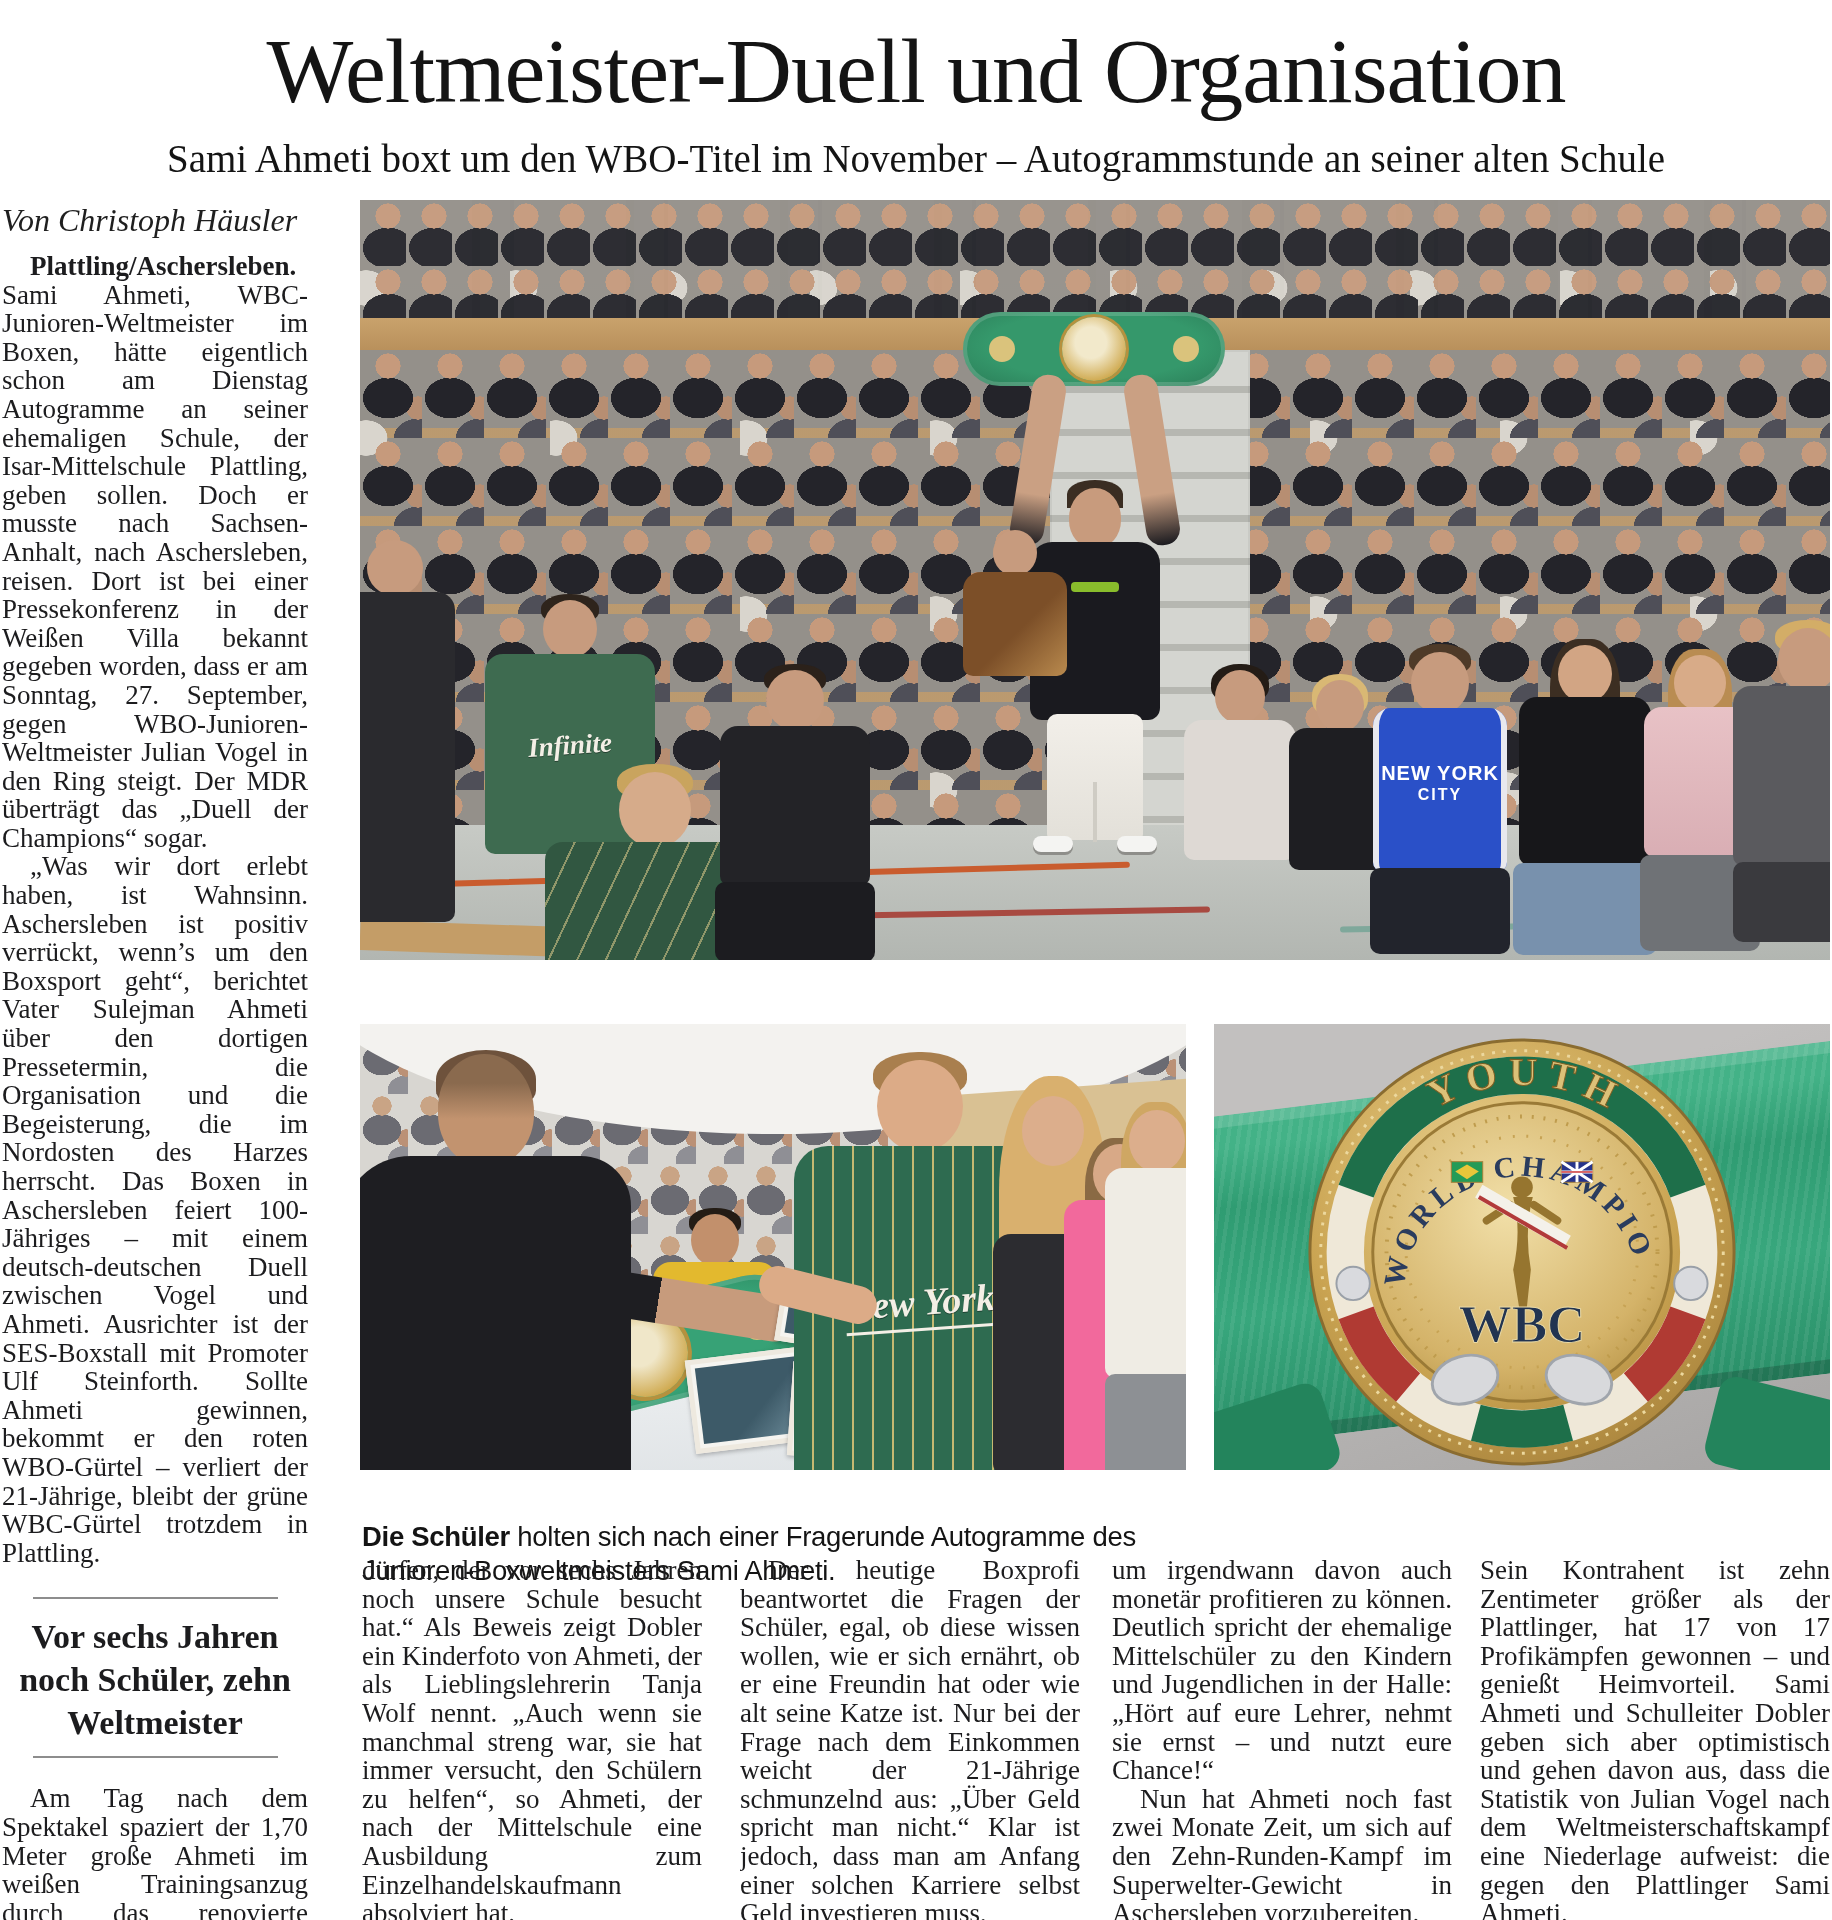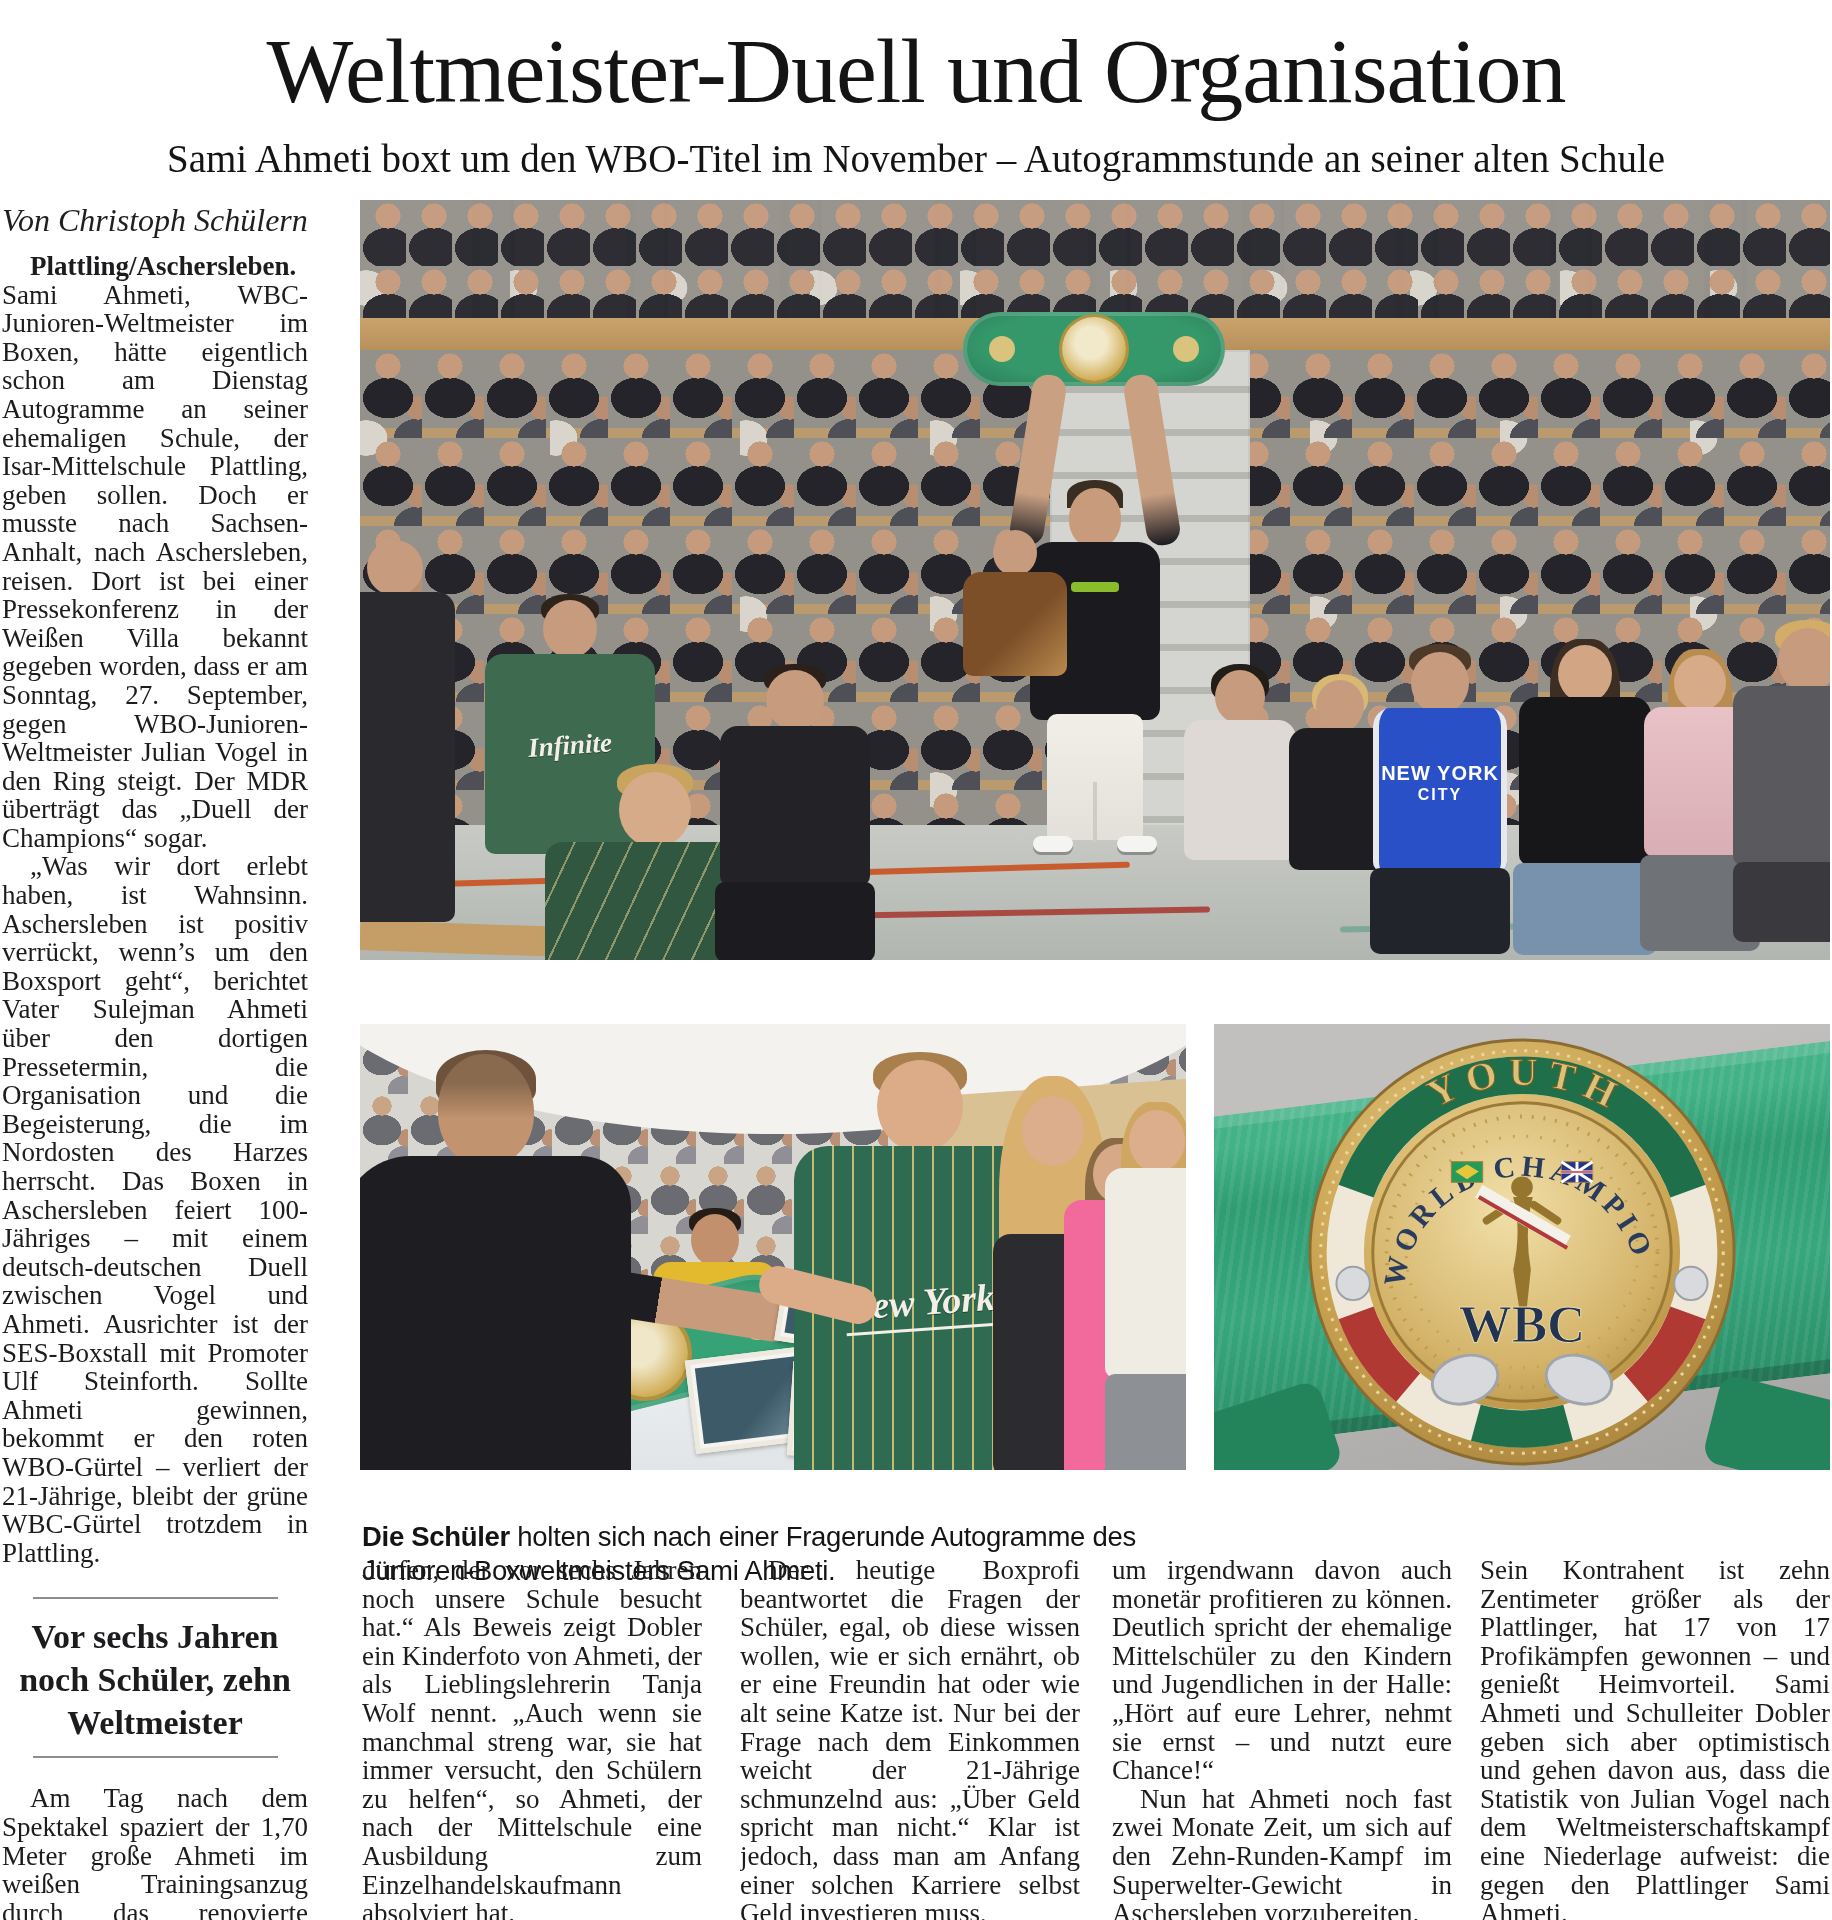--- a/index.html
+++ b/index.html
@@ -109,21 +109,21 @@
   #bcol3{left:1112px;}
   #bcol4{left:1480px;width:350px;}
 </style>
 </head>
 <body>
 
 <div class="page">
 
   <div class="headline">Weltmeister-Duell und Organisation</div>
   <div class="subheadline">Sami Ahmeti boxt um den WBO-Titel im November – Autogrammstunde an seiner alten Schule</div>
-  <div class="byline">Von Christoph Schülern</div>
+  <div class="byline">Von Christoph Häusler</div>
 
   <div class="leftcol">
     <p class="ind"><span class="lead">Plattling/Aschersleben.</span><span> Sami Ahmeti, WBC-Junioren-Weltmeister im Boxen, hätte eigentlich schon am Dienstag Autogramme an seiner ehemaligen Schule, der Isar-Mittelschule Plattling, geben sollen. Doch er musste nach Sachsen-Anhalt, nach Aschersleben, reisen. Dort ist bei einer Pressekonferenz in der Weißen Villa bekannt gegeben worden, dass er am Sonntag, 27. September, gegen WBO-Junioren-Weltmeister Julian Vogel in den Ring steigt. Der MDR überträgt das „Duell der Champions“ sogar.</span></p>
     <p class="ind">„Was wir dort erlebt haben, ist Wahnsinn. Aschersleben ist positiv verrückt, wenn’s um den Boxsport geht“, berichtet Vater Sulejman Ahmeti über den dortigen Pressetermin, die Organisation und die Begeisterung, die im Nordosten des Harzes herrscht. Das Boxen in Aschersleben feiert 100-Jähriges – mit einem deutsch-deutschen Duell zwischen Vogel und Ahmeti. Ausrichter ist der SES-Boxstall mit Promoter Ulf Steinforth. Sollte Ahmeti gewinnen, bekommt er den roten WBO-Gürtel – verliert der 21-Jährige, bleibt der grüne WBC-Gürtel trotzdem in Plattling.</p>
     <div class="crosshead">
       <div class="rule"></div>
       <div class="xtext">Vor sechs Jahren noch Schüler, zehn Weltmeister</div>
       <div class="rule"></div>
     </div>
     <p class="ind">Am Tag nach dem Spektakel spaziert der 1,70 Meter große Ahmeti im weißen Trainingsanzug durch das renovierte Mittelschulgebäude in Plattling. „Alles neu“, staunt er. In der Turnhalle bereiten ihm die Schüler einen Empfang, löchern ihn mit Fragen und holen sich anschließend Autogramme. Mit dabei: Mutter Selma und Freund Fuat Kalanderi.</p>

